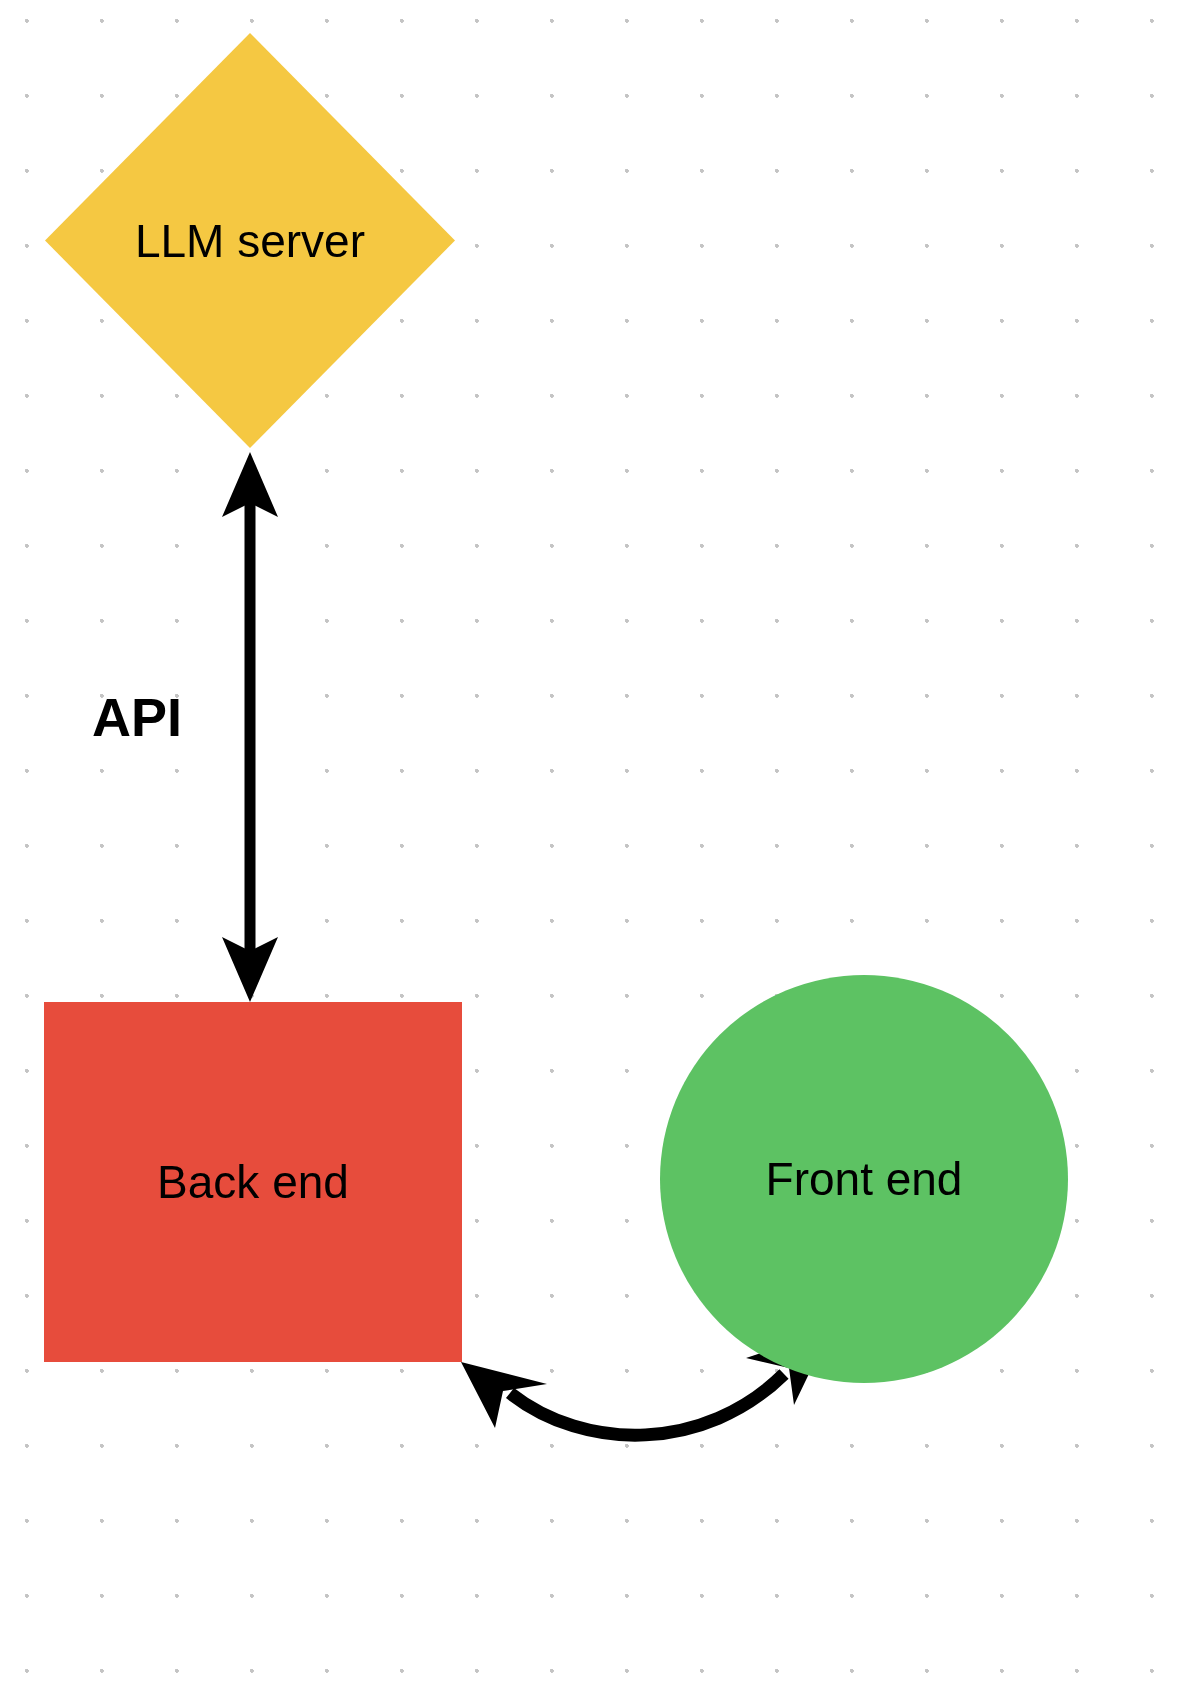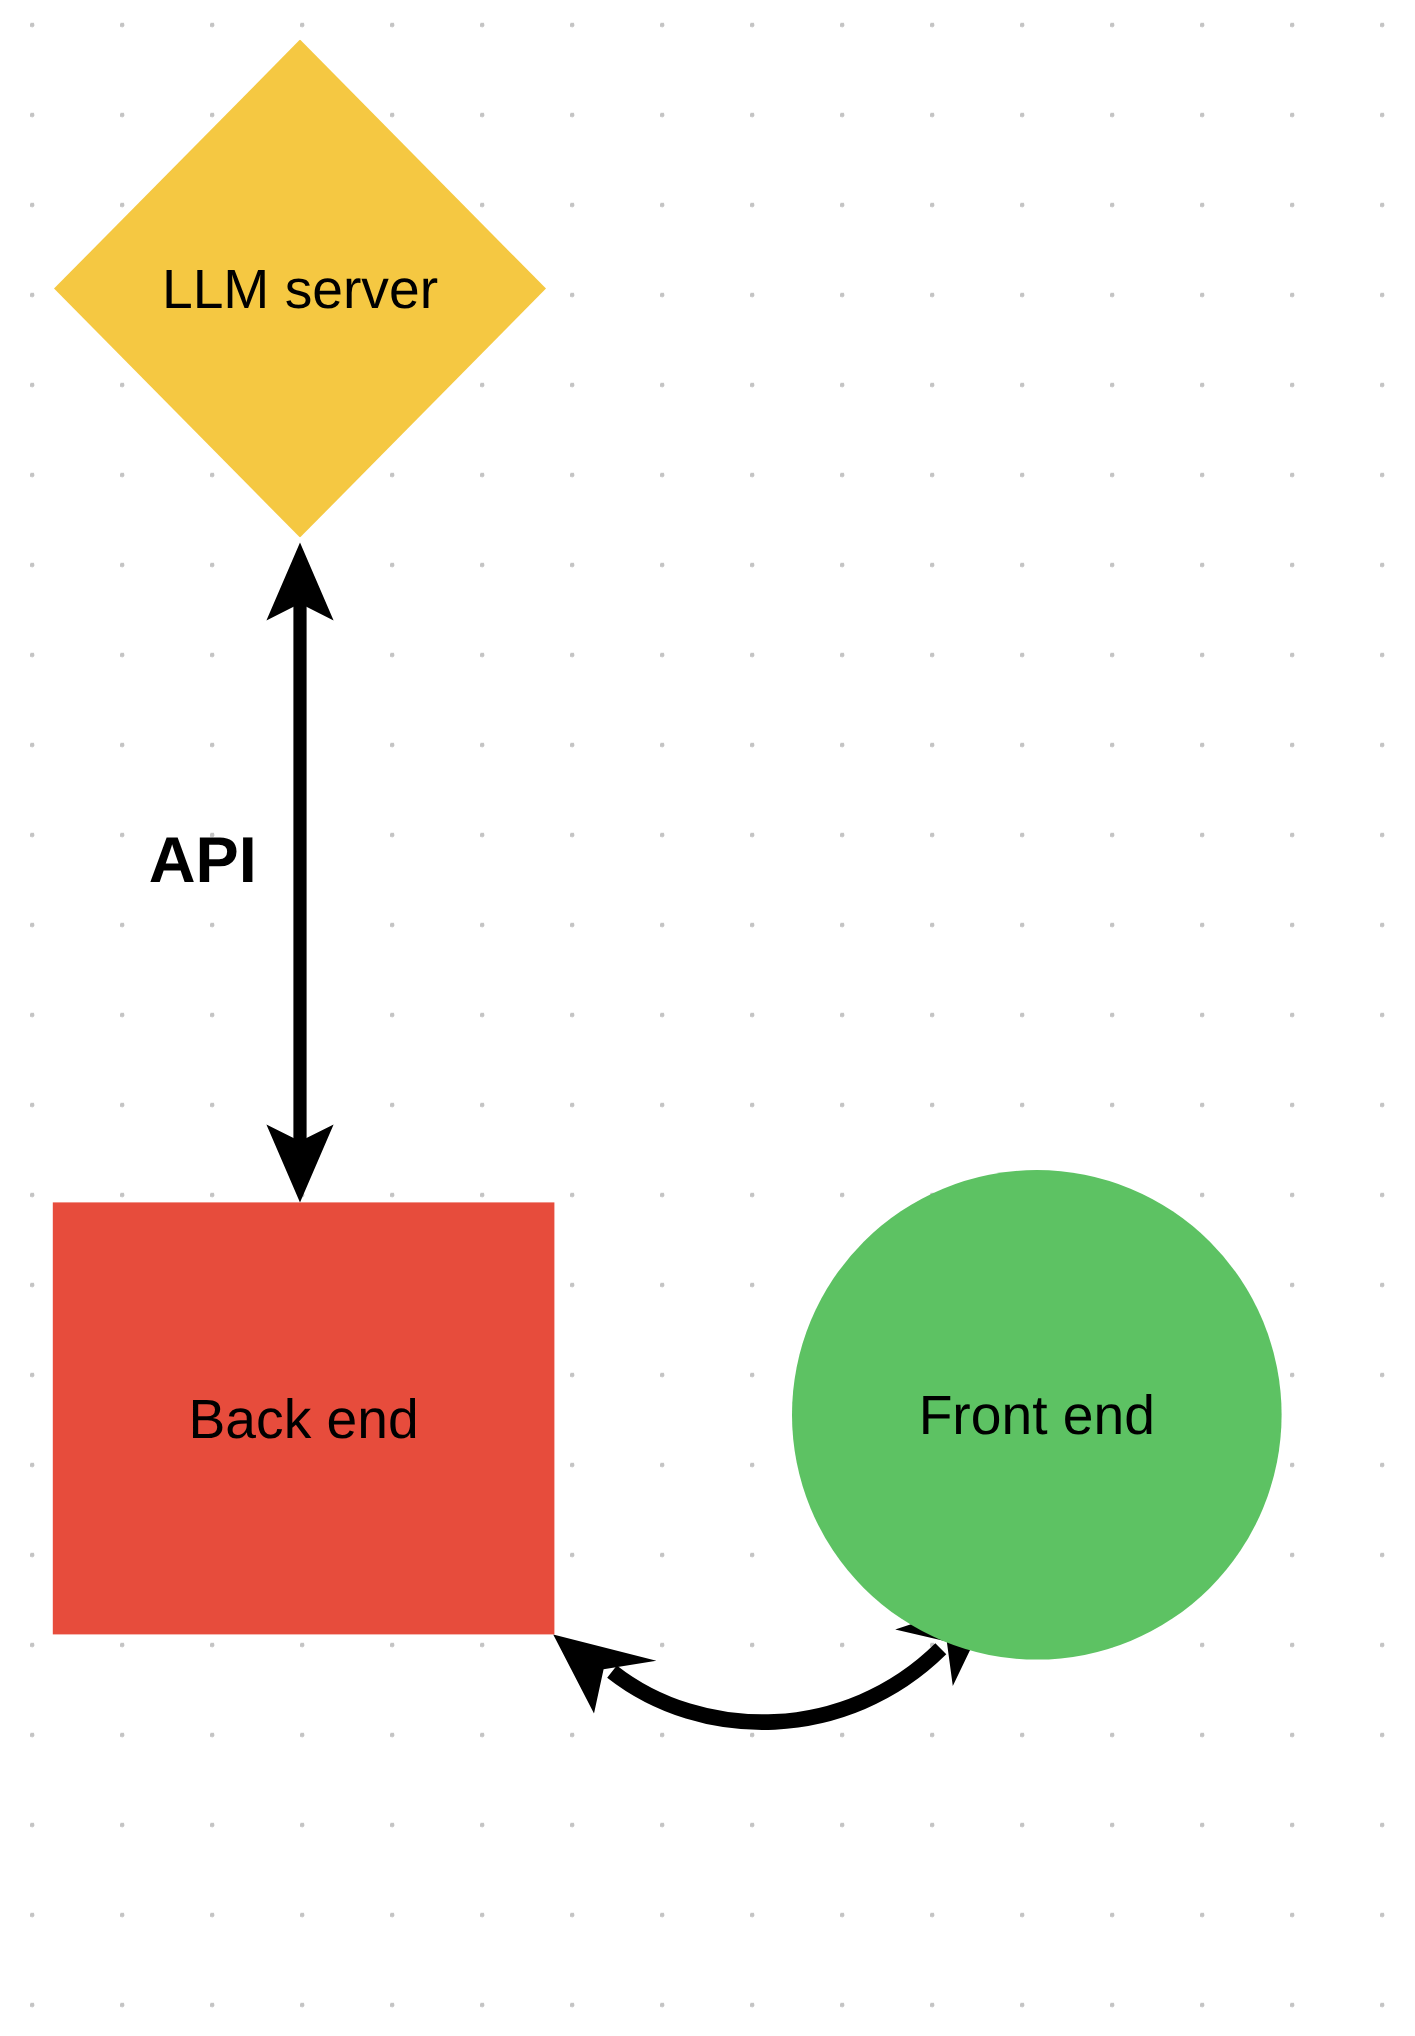--- a/index.html
+++ b/index.html
@@ -97,21 +97,20 @@
   
   #api-label {
     position: absolute;
     left: 92px;
     top: 690px;
     font-size: 54px;
     font-weight: bold;
     color: #000000;
     line-height: 1;
     white-space: nowrap;
-    margin-left: 32px;
   }
   #webrtc-label {
     position: absolute;
     left: 480px;
     top: 1462px;
     font-size: 54px;
     font-weight: bold;
     color: #000000;
     line-height: 1;
     white-space: nowrap;

